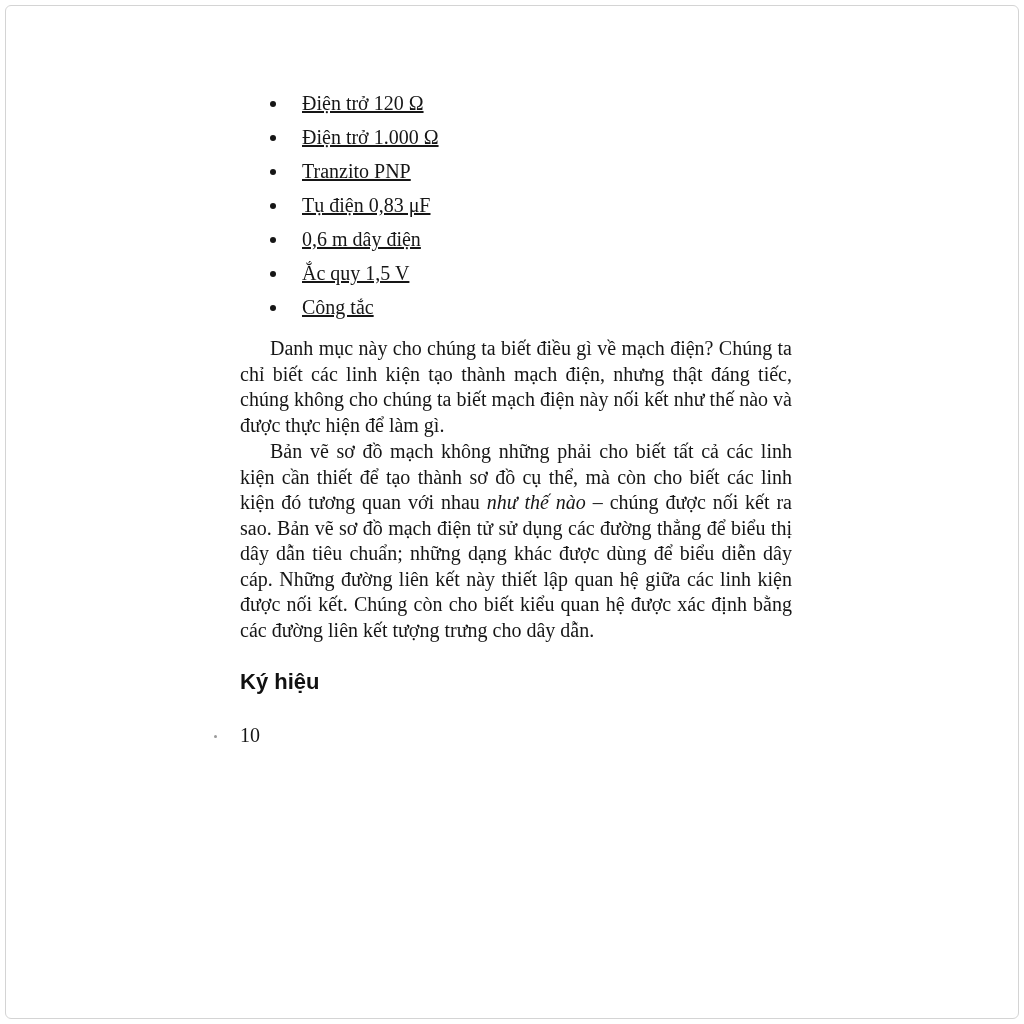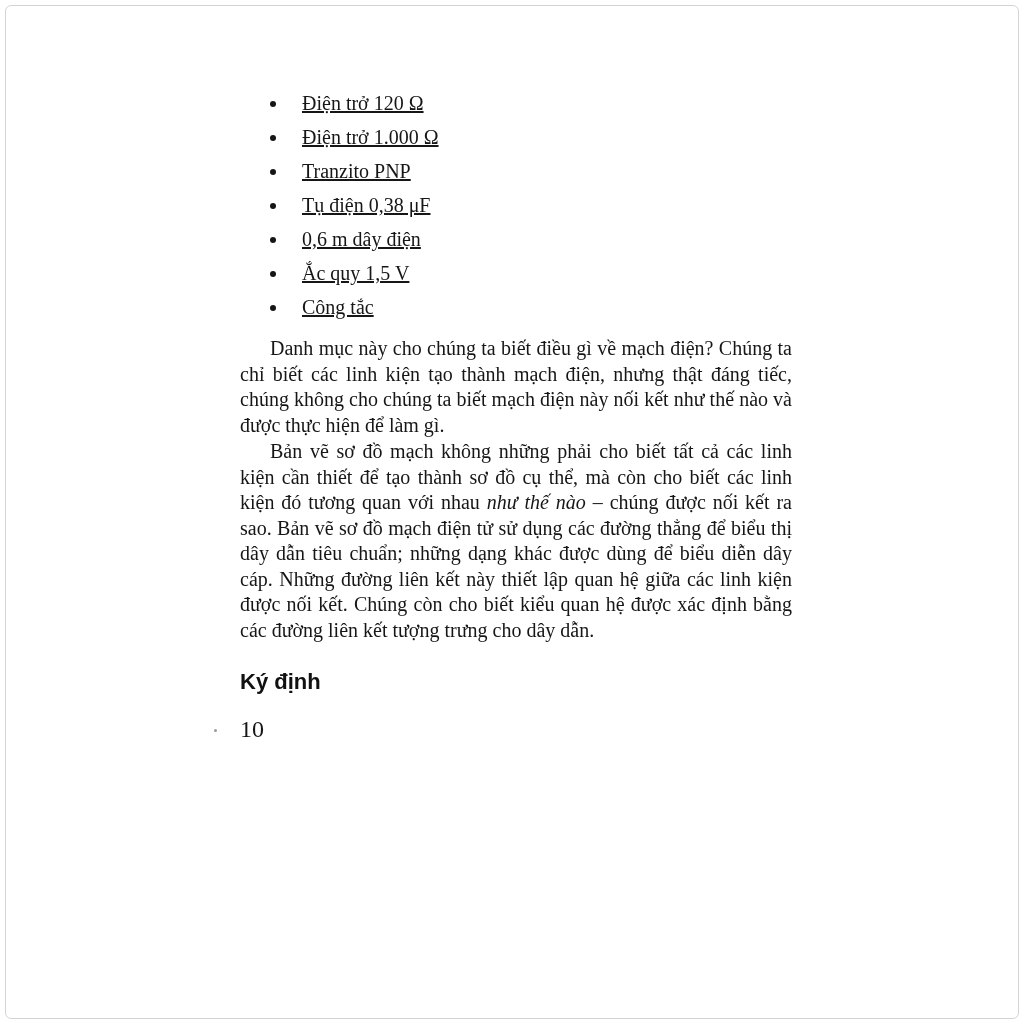--- a/index.html
+++ b/index.html
@@ -62,23 +62,23 @@
   h2.section-heading {
     font-family: "Liberation Sans", "DejaVu Sans", sans-serif;
     font-weight: bold;
     font-size: 22px;
     margin: 26px 0 14px 0;
     text-align: left;
     color: #111;
   }
   .page-number-row {
     position: relative;
-    margin-top: 22px;
+    margin-top: 28px;
     text-align: left;
-    font-size: 24px;
+    font-size: 20px;
   }
   .scan-speck {
     position: absolute;
     left: -26px;
     top: 12px;
     width: 3px;
     height: 3px;
     border-radius: 50%;
     background: #9a9a9a;
   }
@@ -99,21 +99,21 @@
     <li>
       <span class="dot"></span>
       <span>Điện trở 1.000 Ω</span>
     </li>
     <li>
       <span class="dot"></span>
       <span>Tranzito PNP</span>
     </li>
     <li>
       <span class="dot"></span>
-      <span>Tụ điện 0,38 μF</span>
+      <span>Tụ điện 0,83 μF</span>
     </li>
     <li>
       <span class="dot"></span>
       <span>0,6 m dây điện</span>
     </li>
     <li>
       <span class="dot"></span>
       <span>Ắc quy 1,5 V</span>
     </li>
     <li>
@@ -123,21 +123,21 @@
   </ul>
 
   <p class="para indent">
     <span>Danh mục này cho chúng ta biết điều gì về mạch điện? Chúng ta chỉ biết các linh kiện tạo thành mạch điện, nhưng thật đáng tiếc, chúng không cho chúng ta biết mạch điện này nối kết như thế nào và được thực hiện để làm gì.</span>
   </p>
 
   <p class="para indent">
     <span>Bản vẽ sơ đồ mạch không những phải cho biết tất cả các linh kiện cần thiết để tạo thành sơ đồ cụ thể, mà còn cho biết các linh kiện đó tương quan với nhau </span><em class="inline-italic">như thế nào</em><span> – chúng được nối kết ra sao. Bản vẽ sơ đồ mạch điện tử sử dụng các đường thẳng để biểu thị dây dẫn tiêu chuẩn; những dạng khác được dùng để biểu diễn dây cáp. Những đường liên kết này thiết lập quan hệ giữa các linh kiện được nối kết. Chúng còn cho biết kiểu quan hệ được xác định bằng các đường liên kết tượng trưng cho dây dẫn.</span>
   </p>
 
-  <h2 class="section-heading">Ký định</h2>
+  <h2 class="section-heading">Ký hiệu</h2>
 
 
   <div class="page-number-row">
     <span class="scan-speck"></span>
     <span>10</span>
   </div>
 
 </div>
 
 </body></html>

